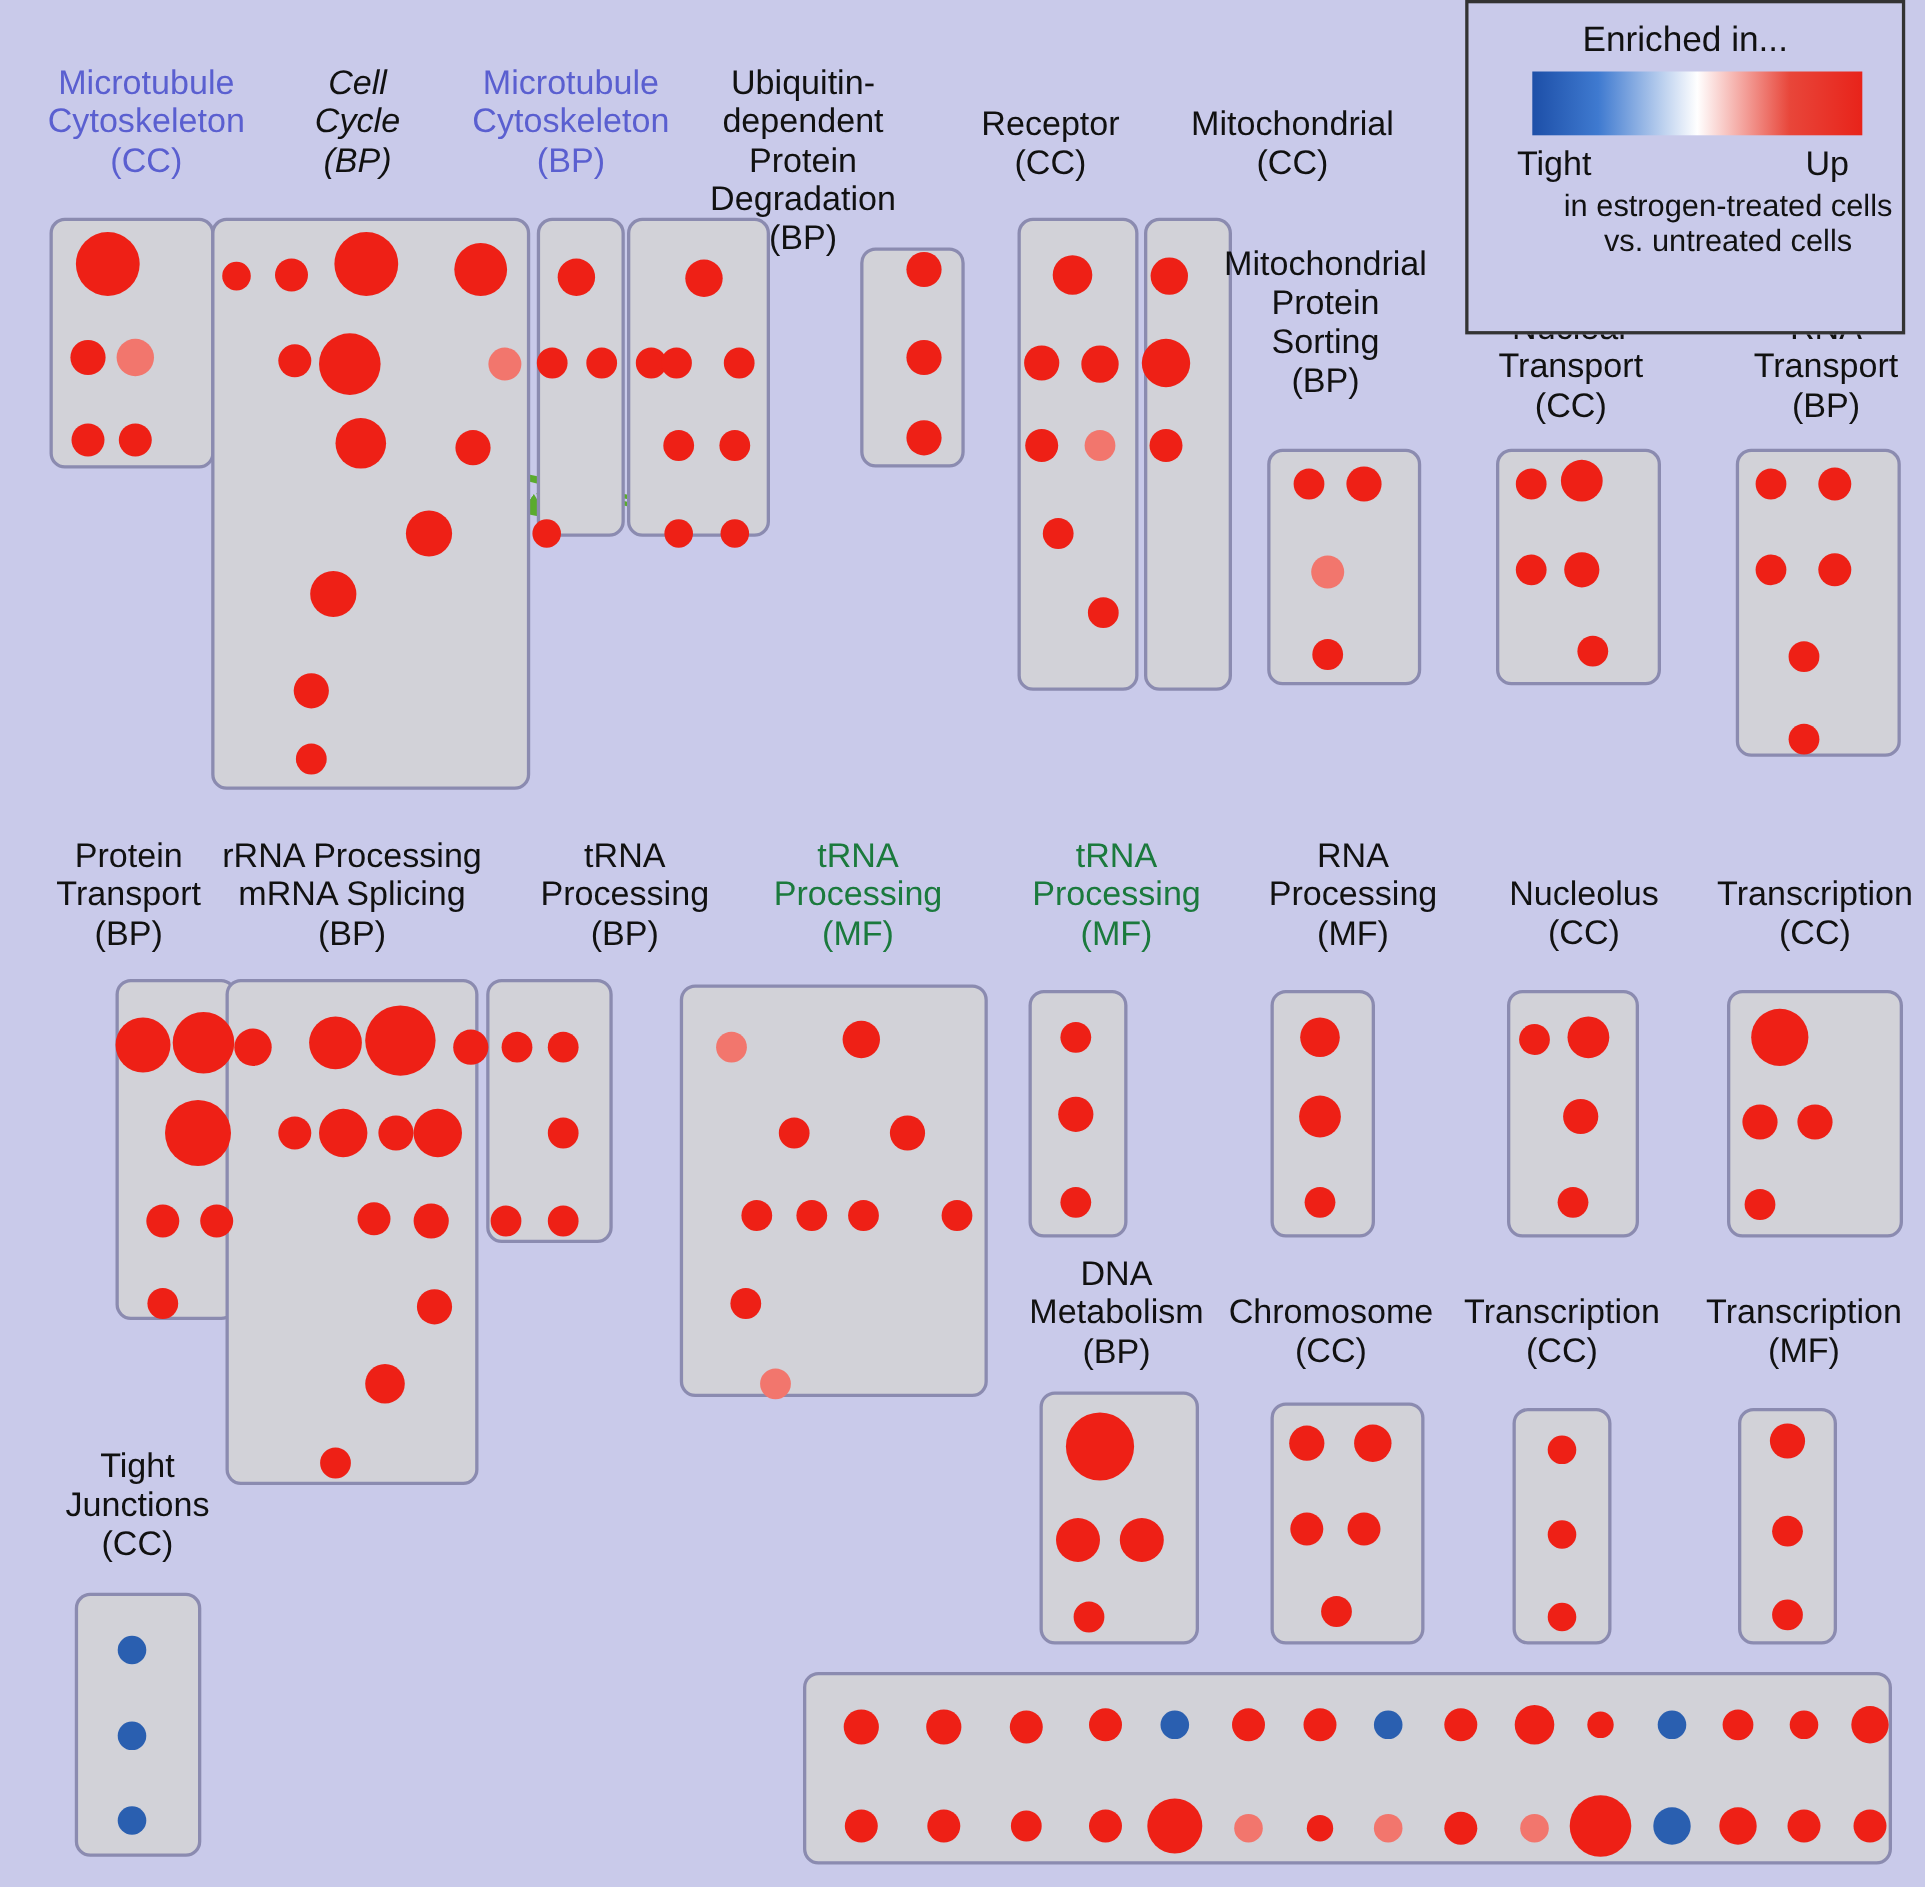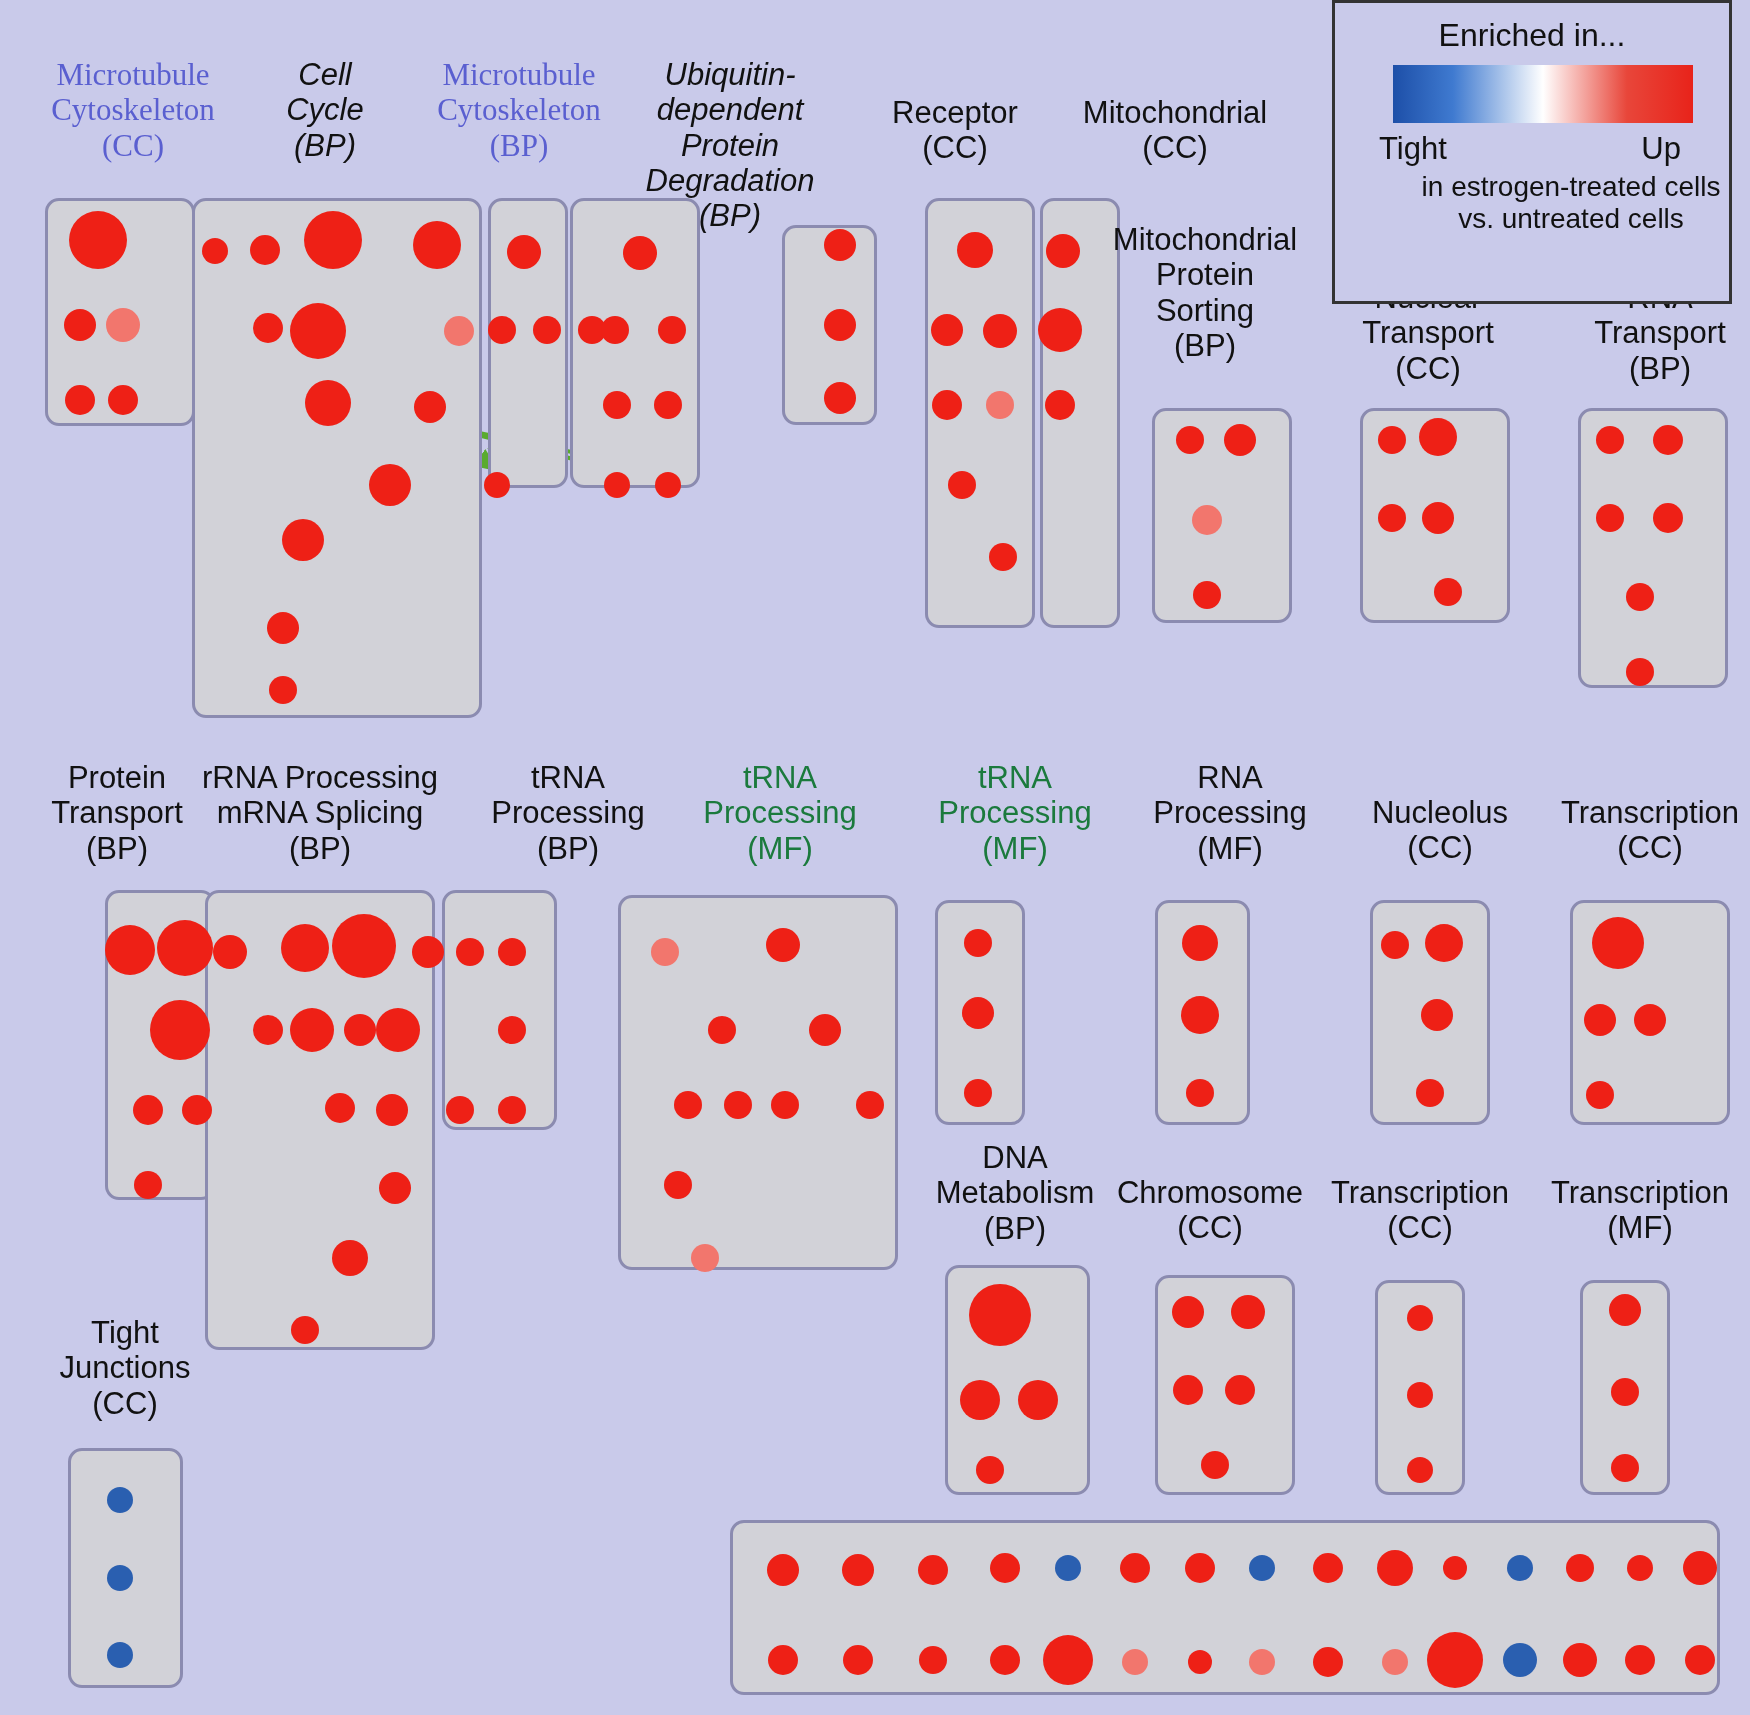--- a/index.html
+++ b/index.html
@@ -13,21 +13,21 @@
   #canvas{position:absolute;left:0;top:0;width:1750px;height:1715px;}
   .label{
     position:absolute;
     text-align:center;
     font-size:31px;
     line-height:1.14;
     color:#111;
     white-space:pre;
     font-family:"Liberation Sans", sans-serif;
   }
-  .label.cc-blue{color:#5a5fd0;font-family:Liberation Serif, serif;}
+  .label.cc-blue{color:#5a5fd0;}
   .label.mf-green{color:#1b7a3d;}
   .label.left{text-align:left;white-space:pre;}
   .cluster{
     position:absolute;
     background:#d2d2d8;
     border:3px solid #8b8bb0;
     border-radius:14px;
     box-sizing:border-box;
   }
   .legend{
@@ -369,21 +369,21 @@
   <div id="labels-layer">
       <div class="label cc-blue" style="left: 28px; top: 57px; width: 210px;">Microtubule
 Cytoskeleton
 (CC)</div>
       <div class="label" style="left: 250px; top: 57px; width: 150px; font-style: italic;">Cell
 Cycle
 (BP)</div>
       <div class="label cc-blue" style="left: 412px; top: 57px; width: 214px;">Microtubule
 Cytoskeleton
 (BP)</div>
-      <div class="label" style="left: 630px; top: 57px; width: 200px; font-style: italic;">Ubiquitin-
+      <div class="label" style="left: 630px; top: 57px; width: 200px;">Ubiquitin-
 dependent
 Protein
 Degradation
 (BP)</div>
       <div class="label" style="left: 870px; top: 95px; width: 170px;">Receptor
 (CC)</div>
       <div class="label" style="left: 1060px; top: 95px; width: 230px;">Mitochondrial
 (CC)</div>
       <div class="label" style="left: 1100px; top: 222px; width: 210px;">Mitochondrial
 Protein

